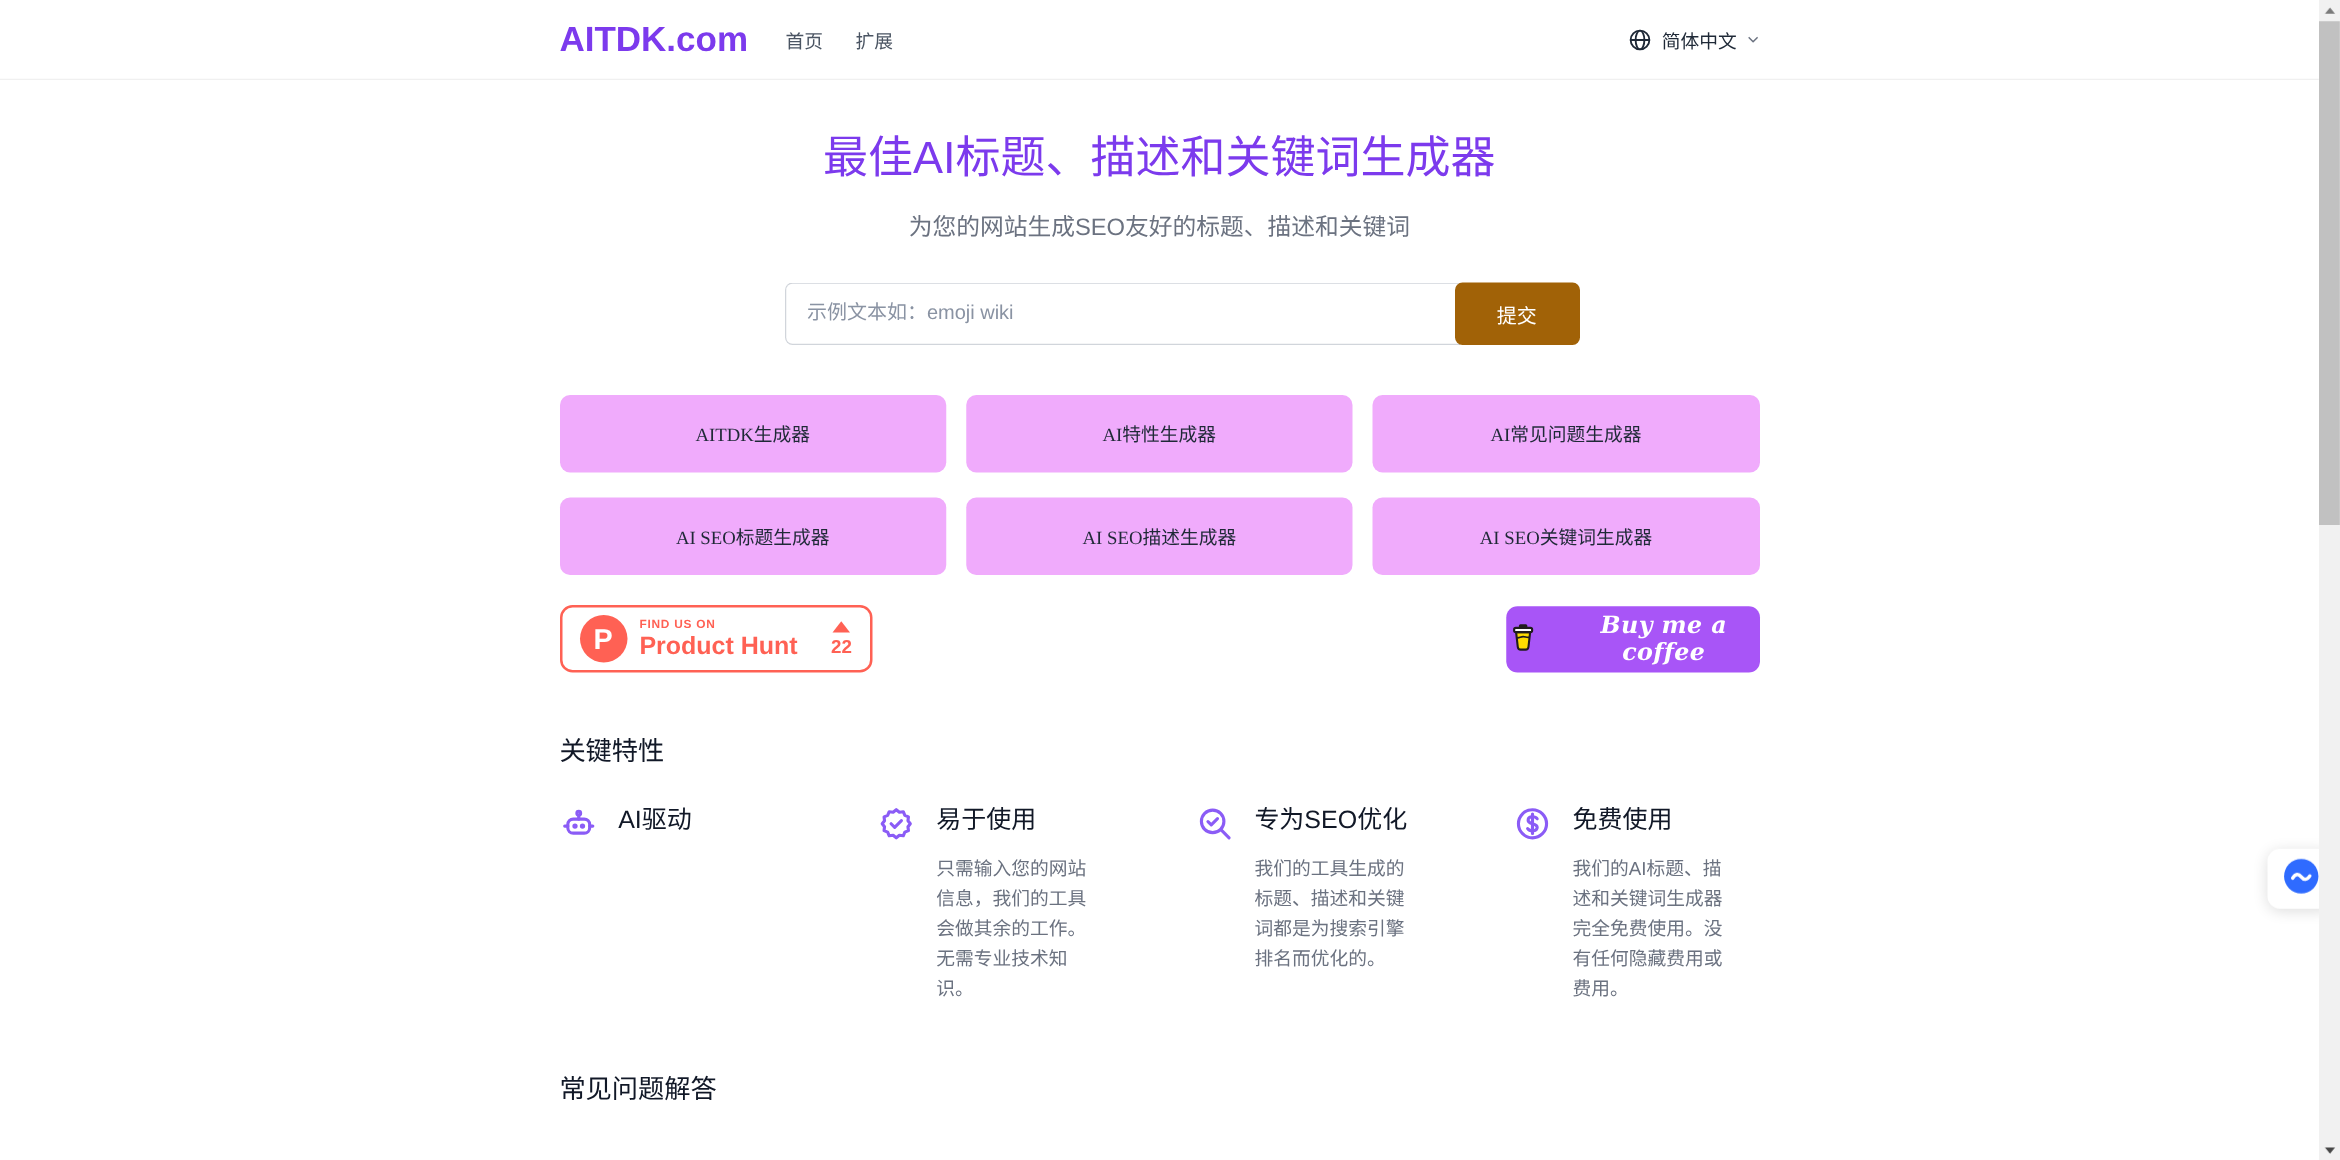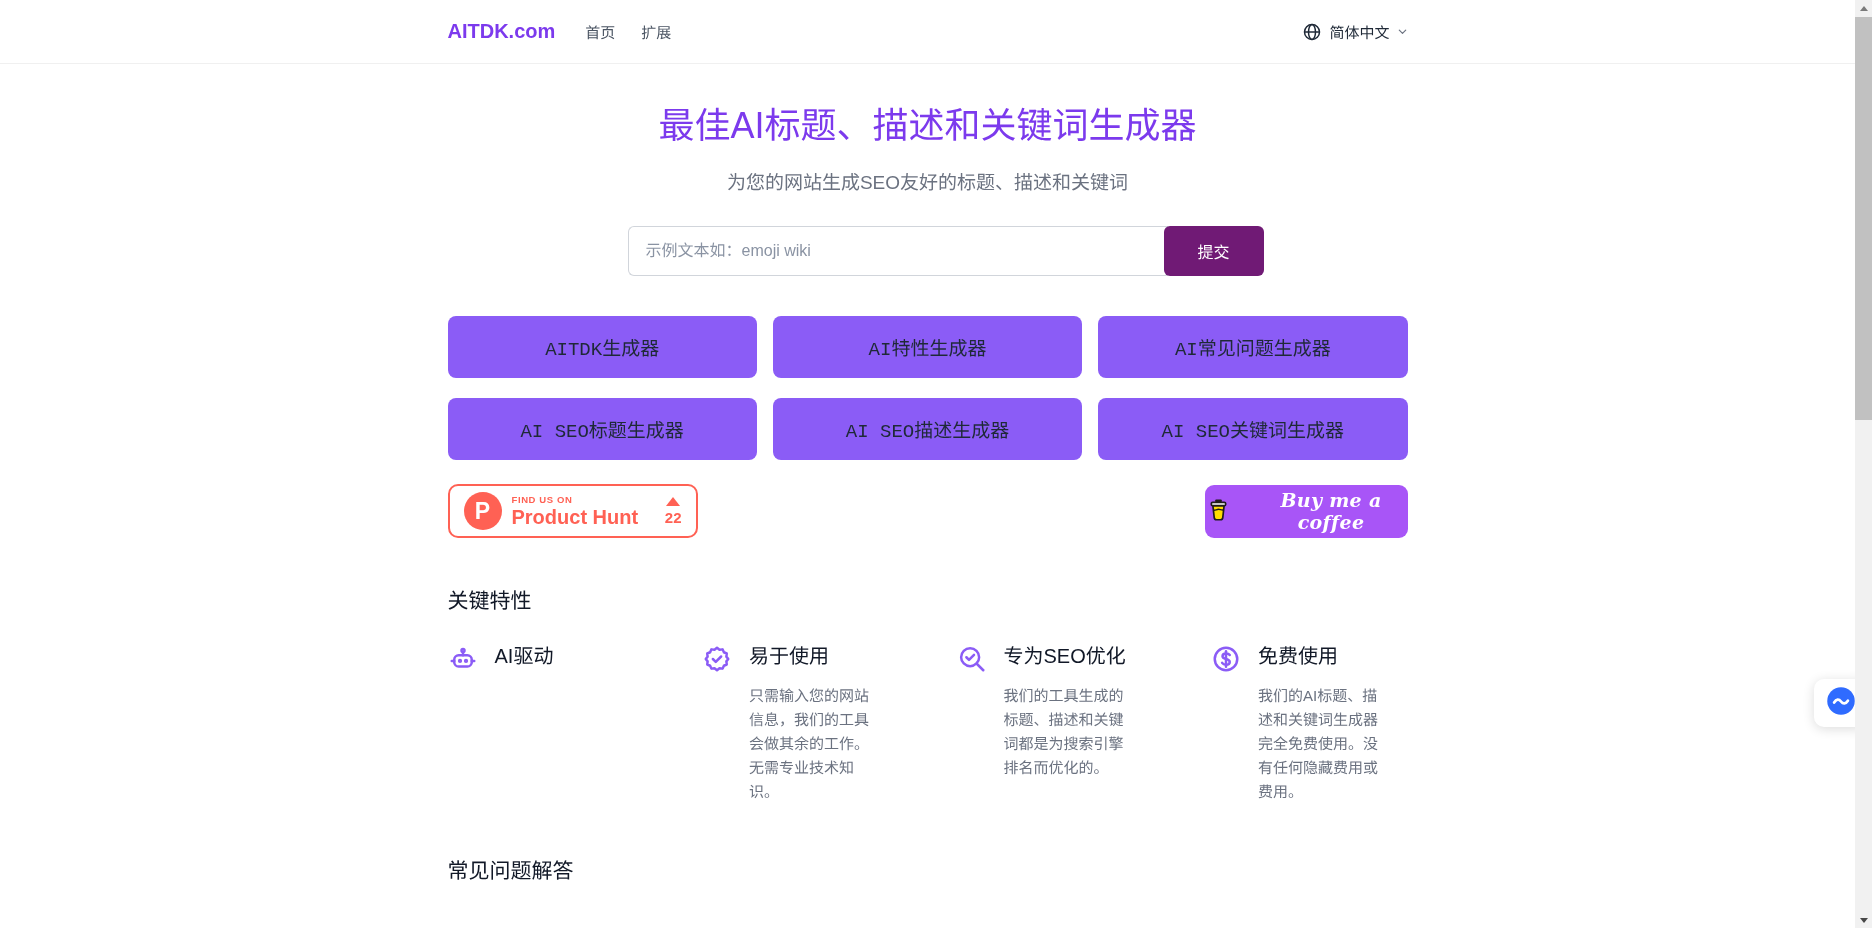--- a/index.html
+++ b/index.html
@@ -9,54 +9,54 @@
     background: #fff;
     font-family: "Liberation Sans", sans-serif;
     color: #111827;
   }
   .page { margin-right: 17px; }
   .container { width: 960px; margin: 0 auto; }
 
   
   .header { height: 64px; border-bottom: 1px solid #f0f0f0; background: #fff; }
   .header-inner { height: 100%; display: flex; align-items: center; }
-  .logo { font-size: 20px; font-weight: 700; color: #7C3AED; cursor: pointer; }
+  .logo { font-size: 28px; font-weight: 700; color: #7C3AED; cursor: pointer; }
   .nav { display: flex; gap: 26px; margin-left: 30px; }
   .nav a { font-size: 15px; color: #4b5563; text-decoration: none; cursor: pointer; }
   .lang { margin-left: auto; display: flex; align-items: center; gap: 7px; cursor: pointer; color: #1f2937; font-size: 15px; }
   .lang svg { display: block; }
 
   
   .hero { padding-top: 40px; text-align: center; }
   .hero-title { font-size: 36px; line-height: 44px; font-weight: 500; color: #7C3AED; }
   .hero-subtitle { margin-top: 22px; font-size: 19px; line-height: 26px; color: #6b7280; font-weight: 400; }
 
   .search-row { margin-top: 30px; width: 672px; margin-left: auto; margin-right: auto; display: flex; height: 50px; padding-left: 36px; }
   .search-input {
     flex: 1; height: 50px; border: 1px solid #d1d5db; border-right: none;
     border-radius: 6px 0 0 6px; padding: 0 17px; font-size: 16px; color: #111827;
     font-family: "Liberation Sans", sans-serif; outline: none;
   }
   .search-input::placeholder { color: #8a93a3; }
   .submit-btn {
-    width: 100px; height: 50px; border: none; background: #701a75; color: #fff;
+    width: 100px; height: 50px; border: none; background: #a16207; color: #fff;
     font-size: 16px; border-radius: 6px; margin-left: -4px; cursor: pointer;
     font-family: "Liberation Sans", sans-serif;
   }
 
   
   .gen-grid {
     margin-top: 40px;
     display: grid; grid-template-columns: 1fr 1fr 1fr;
     column-gap: 16px; row-gap: 20px;
   }
   .gen-btn {
-    height: 62px; background: #8b5cf6; border: none; border-radius: 8px;
-    font-size: 19px; color: #1f2937; cursor: pointer;
-    font-family: Liberation Mono, monospace;
+    height: 62px; background: #f0abfc; border: none; border-radius: 8px;
+    font-size: 15px; color: #1f2937; cursor: pointer;
+    font-family: Liberation Serif, serif;
   }
 
   
   .badges-row { margin-top: 24px; display: flex; justify-content: space-between; align-items: center; }
   .ph-badge {
     width: 250px; height: 54px; background: #fff;
     border: 2px solid #FF6154; border-radius: 10px;
     display: flex; align-items: center; padding: 0 14px; cursor: pointer;
   }
   .ph-logo {

